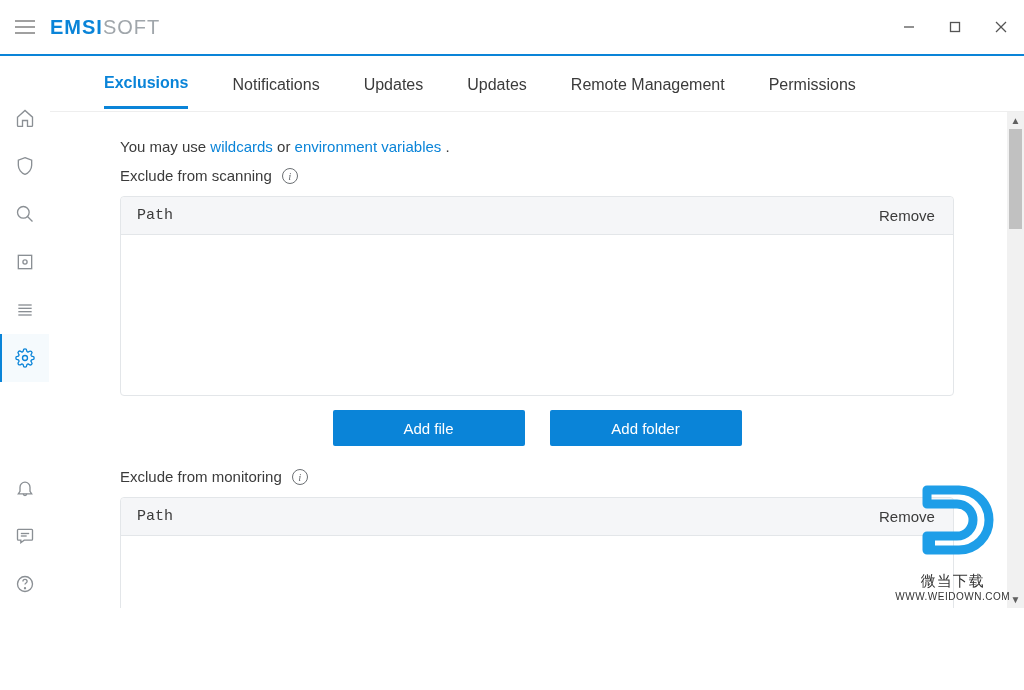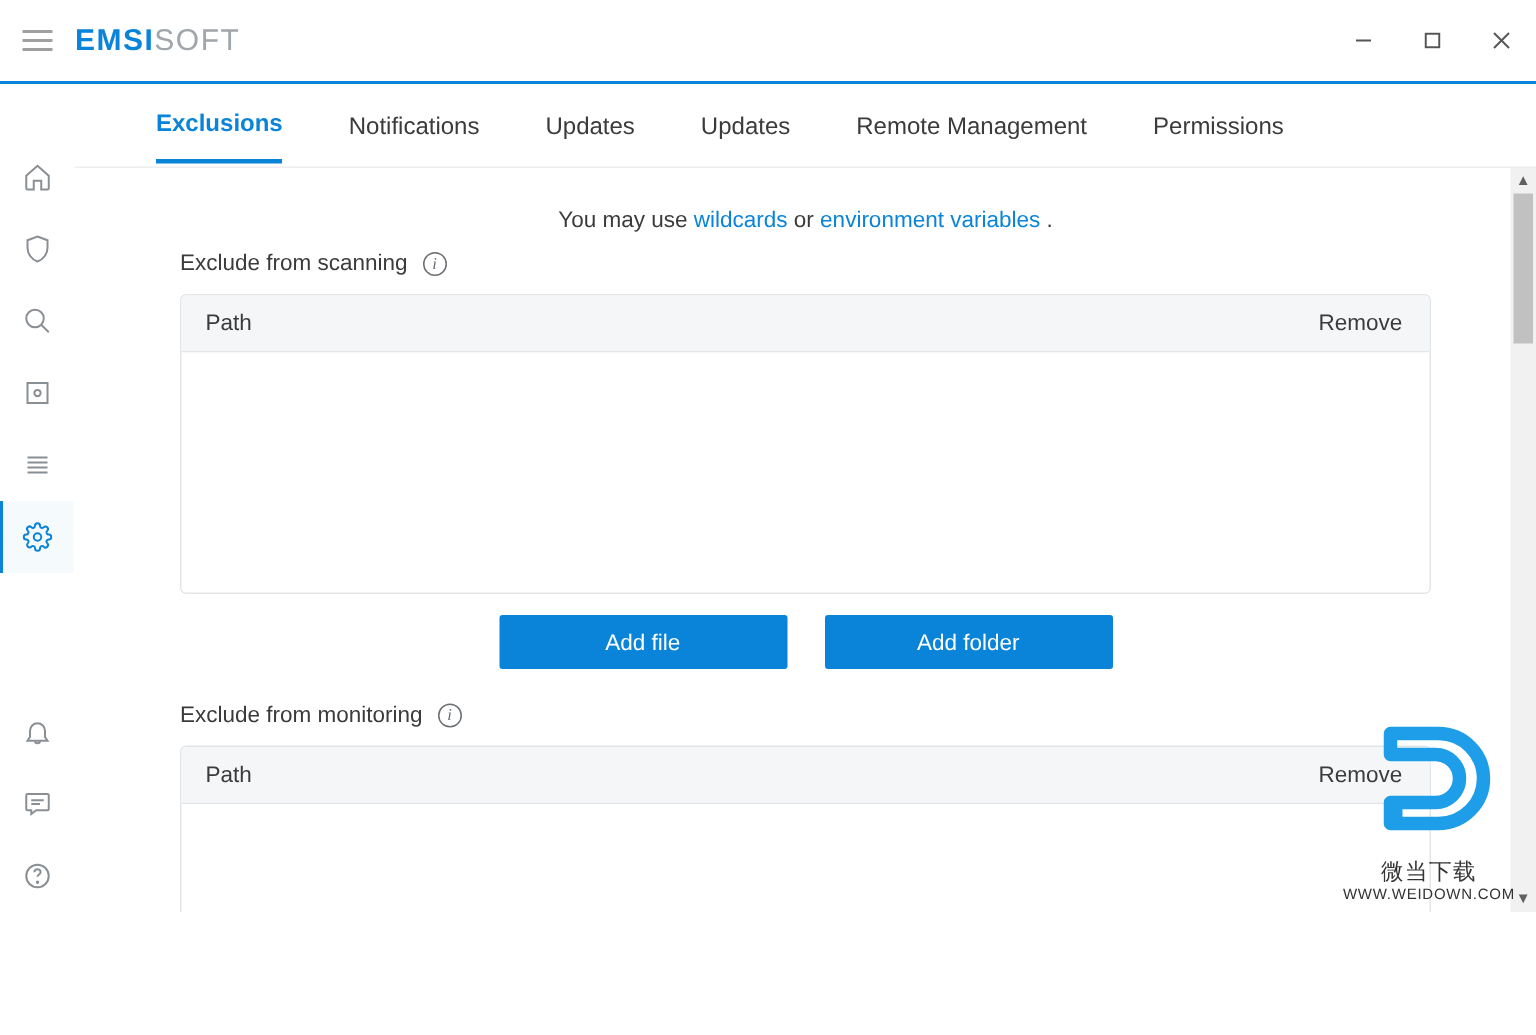--- a/index.html
+++ b/index.html
@@ -21,28 +21,28 @@
 .navicon svg { width: 20px; height: 20px; }
 .spacer { flex: 1; }
 
 .main { flex: 1; position: relative; height: 100%; }
 .tabs { height: 56px; display: flex; align-items: center; gap: 44px; padding-left: 54px; border-bottom: 1px solid #eee; }
 .tab { font-size: 16px; color: #3b3b3b; cursor: pointer; padding: 16px 0 14px; }
 .tab.active { color: #0a84d8; border-bottom: 3px solid #0a84d8; font-weight: 600; }
 
 .scrollwrap { position: absolute; top: 56px; left: 0; right: 0; bottom: 0; overflow: hidden; }
 .content { padding: 26px 70px 0 70px; font-size: 15px; color: #3b3b3b; }
-.hint { margin-bottom: 12px; text-align: center; }
+.hint { margin-bottom: 12px; }
 .hint a { color: #0a84d8; text-decoration: none; }
 .section-label { display: flex; align-items: center; gap: 10px; margin-bottom: 12px; color: #3b3b3b; }
 .infoicon { width: 16px; height: 16px; border: 1.3px solid #6b6f73; border-radius: 50%; display: inline-flex; align-items: center; justify-content: center; font-size: 11px; color: #6b6f73; font-style: italic; font-family: Georgia, serif; }
 
 .listbox { border: 1px solid #e3e6e9; border-radius: 4px; background: #fff; }
 .listhead { display: flex; background: #f5f6f8; border-bottom: 1px solid #e3e6e9; border-radius: 4px 4px 0 0; font-size: 15px; color: #3b3b3b; }
-.listhead .col-path { flex: 1; padding: 10px 16px; }
+.listhead .col-path { flex: 1; padding: 10px 16px; font-family: Liberation Mono, monospace; }
 .listhead .col-remove { width: 90px; padding: 10px 16px; text-align: left; }
 .listbody { height: 160px; }
 
 .btnrow { display: flex; justify-content: center; gap: 25px; margin: 14px 0 22px; }
 .btn { width: 192px; height: 36px; background: #0a84d8; color: #fff; border: none; font-size: 15px; cursor: pointer; border-radius: 2px; }
 
 .vscroll { position: absolute; right: 0; top: 0; width: 17px; height: 100%; background: #f1f1f1; }
 .vscroll .arrow { height: 17px; display: flex; align-items: center; justify-content: center; color: #606060; cursor: pointer; font-size: 10px; }
 .vscroll .thumb { position: absolute; left: 2px; width: 13px; background: #c1c1c1; cursor: pointer; }
 

